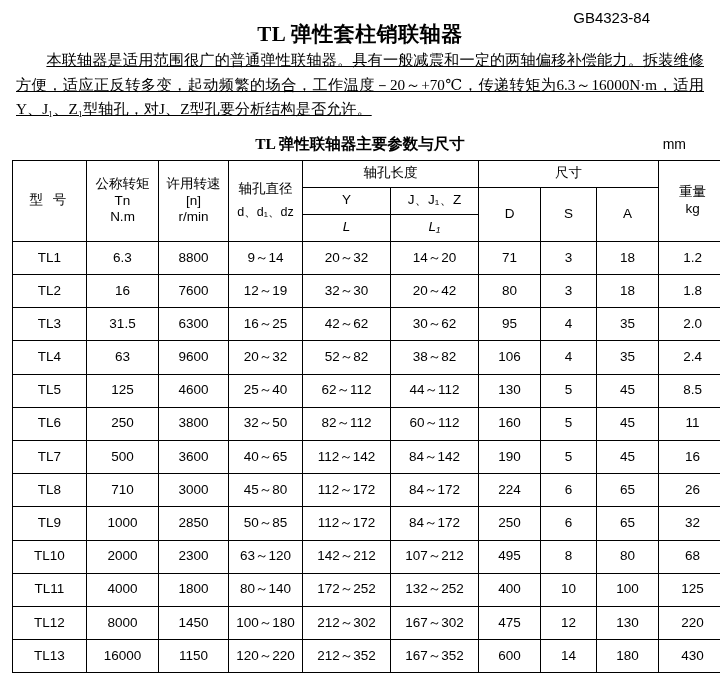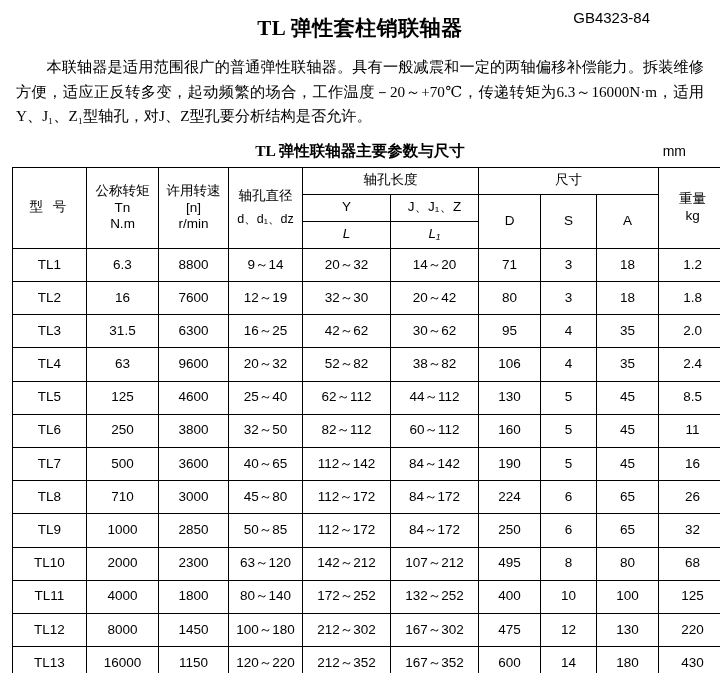--- a/index.html
+++ b/index.html
@@ -20,45 +20,46 @@
     height: 673px;
     position: relative;
     box-sizing: border-box;
     padding: 0 12px;
   }
   
   .header {
     display: flex;
     align-items: flex-start;
     justify-content: center;
-    padding-top: 14px;
+    padding-top: 20px;
     position: relative;
   }
   .doc-title {
     font-size: 21px;
     font-weight: bold;
     letter-spacing: 0.5px;
     font-family: "Liberation Serif", "DejaVu Serif", serif;
   }
   .doc-standard {
     position: absolute;
     right: 58px;
     top: 9px;
     font-size: 15px;
     font-family: "Liberation Sans", sans-serif;
     letter-spacing: 0px;
   }
   
   .intro {
-    margin-top: 13px;
+    margin-top: 0;
     font-size: 15.2px;
     line-height: 1.62;
     text-align: justify;
     text-justify: inter-ideograph;
     padding: 0 4px 0 4px;
+    text-decoration: underline;
   }
   .intro p {
     margin: 0;
     text-indent: 2em;
   }
   
   .table-caption-row {
     position: relative;
     margin-top: 12px;
     height: 22px;

